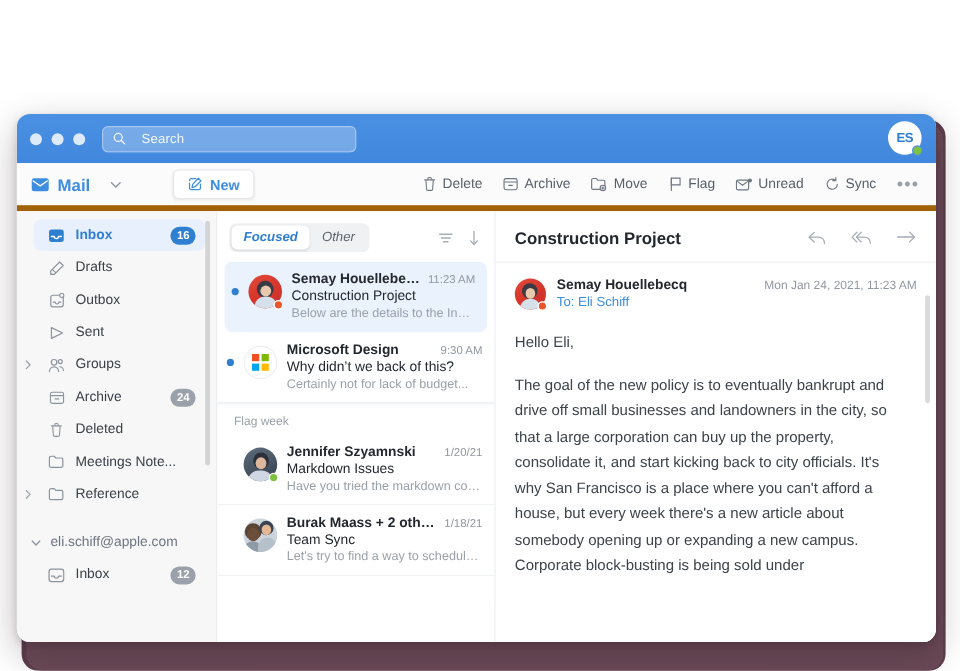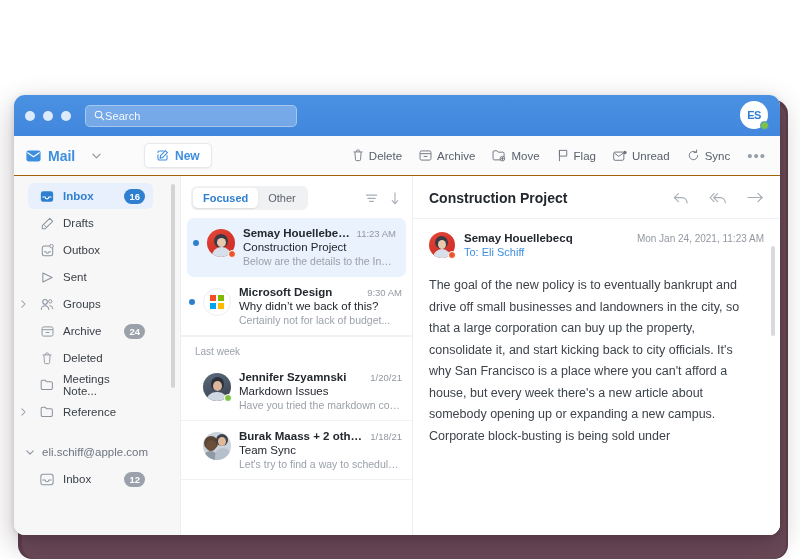--- a/index.html
+++ b/index.html
@@ -34,37 +34,37 @@
   .titlebar {
     height: 41px; background: linear-gradient(180deg,#4a90e2 0%, #4187dd 100%);
     display: flex; align-items: center; padding: 0 11px; position: relative;
   }
   .traffic { display: flex; gap: 8px; margin-right: 14px; }
   .traffic i { width: 10px; height: 10px; border-radius: 50%; background: rgba(255,255,255,.82); display:block;}
   .searchbox {
     width: 212px; height: 22px; border-radius: 5px;
     background: rgba(255,255,255,.26);
     border: 1px solid rgba(255,255,255,.35);
-    display: flex; align-items: center; padding: 0 8px; gap: 0;
+    display: flex; align-items: center; padding: 0 8px; gap: 13px;
   }
   .searchbox .ph { font-size: 11px; color: rgba(255,255,255,.93); letter-spacing:.1px;}
   .avatar-top {
     position: absolute; right: 12px; top: 6px;
     width: 28px; height: 28px; border-radius: 50%;
     background: #fff; display:flex; align-items:center; justify-content:center;
     font-size: 11px; font-weight: bold; color:#2f7fd1; letter-spacing:-.5px;
   }
   .avatar-top .dot {
     position:absolute; right:-1px; bottom:-1px; width:9px;height:9px;border-radius:50%;
     background:#7dc243; border:1.5px solid #4a90e2;
   }
 
   
   .toolbar {
-    height: 40px; background: #fbfbfb; border-bottom: 1px solid #a16207;
+    height: 40px; background: #fbfbfb; border-bottom: 5px solid #a16207;
     display:flex; align-items:center; padding: 16px 12px; position: relative;
   }
   .mail-label { display:flex; align-items:center; gap:7px; width:110px;}
   .mail-label .txt { color:#3e8ee0; font-size:14px; font-weight:bold;}
   .chev { color:#8d95a0; font-size:10px; margin-left:10px;}
   .newbtn {
     display:flex; align-items:center; gap:6px;
     background:#fff; border:1px solid #e6e8eb; border-radius:5px;
     height:25px; padding:0 11px; margin-left: 8px;
     box-shadow:0 1px 2px rgba(0,0,0,.06);
@@ -78,21 +78,21 @@
   .body { display:flex; height: 359px; }
 
   
   .sidebar { width: 166px; background:#f7f7f7; position:relative; padding-top:6px; overflow:hidden;}
   .acct {
     display:flex; align-items:center; gap:8px; padding:7px 8px 7px 12px;
     color:#6d7480; font-size:11.5px;
   }
   .acct .ac { font-size:9px; color:#8d95a0; width:8px;}
   .folder {
-    display:flex; align-items:center; height:26px; margin:1px 27px 1px 18px;
+    display:flex; align-items:center; height:26px; margin:1px 9px 1px 18px;
     border-radius:6px; padding:12px 8px; gap:9px; position:relative;
   }
   .folder.sel { background:#e8f0fd; margin-left:14px; padding-left:12px;}
   .folder .fi { width:14px; display:flex; justify-content:center; color:#8b939e;}
   .folder .fl { font-size:11.5px; color:#3a4048; flex:1;}
   .folder.sel .fi { color:#2f7fd1;}
   .folder.sel .fl { color:#2f7fd1; font-weight:bold;}
   .badge {
     min-width:20px; height:15px; border-radius:8px; background:#9aa1ab; color:#fff;
     font-size:9.5px; font-weight:bold; display:flex; align-items:center; justify-content:center;
@@ -101,21 +101,21 @@
   .badge.blue { background:#2f7fd1;}
   .disc { position:absolute; left:-11px; color:#98a0aa; font-size:9px;}
   .sb-scroll {
     position:absolute; right:5px; top:8px; width:4px; height:204px;
     border-radius:2px; background:#d2d4d6;
   }
 
   
   .list { width: 232px; background:#fff; border-left:1px solid #eceef0; position:relative;}
   .listhead { display:flex; align-items:center; padding:10px 12px 8px 10px;}
-  .segs { display:flex; background:#f0f1f3; border-radius:6px; padding:2px;}
+  .segs { display:flex; background:#f0f1f3; border-radius:6px; padding:2px;font-style:italic;}
   .seg { font-size:11px; padding:4px 10px; border-radius:5px; color:#5b626c;}
   .seg.on { background:#fff; color:#2f7fd1; font-weight:bold; box-shadow:0 1px 2px rgba(0,0,0,.09);}
   .lhicons { margin-left:auto; display:flex; gap:12px; align-items:center; color:#a7adb5;}
   .msg { display:flex; padding:9px 10px 9px 8px; gap:8px; position:relative; border-bottom:1px solid #f1f2f4;}
   .msg.sel { background:#eaf2fd; border-bottom-color:transparent; margin:0 6px; border-radius:7px; padding-left:6px;}
   .unread-dot { width:6px; height:6px; border-radius:50%; background:#2f7fd1; margin-top:13px; flex:none;}
   .spacer-dot { width:6px; flex:none;}
   .mav { width:28px; height:28px; border-radius:50%; flex:none; margin-top:2px; position:relative; overflow:visible;}
   .mav .inner { width:100%; height:100%; border-radius:50%; overflow:hidden; display:block;}
   .mav .sdot { position:absolute; right:-1px; bottom:-1px; width:8px; height:8px; border-radius:50%; border:1.5px solid #fff;}
@@ -457,21 +457,21 @@
           <span class="mtext">
             <span class="mrow1" style="display:flex">
               <span class="mfrom">Microsoft Design</span>
               <span class="mtime">9:30 AM</span>
             </span>
             <span class="msubj" style="display:block">Why didn’t we back of this?</span>
             <span class="mprev" style="display:block">Certainly not for lack of budget...</span>
           </span>
         </div>
 
-        <div class="grouphdr">Last week</div>
+        <div class="grouphdr">Flag week</div>
 
         <div class="msg">
           <span class="spacer-dot"></span>
           <span class="mav">
             <span class="inner" style="background:linear-gradient(160deg,#5d6b7d 0%,#36404d 100%);position:relative;display:block;">
               <span style="position:absolute;left:8px;top:4px;width:13px;height:14px;border-radius:50%;background:#2b2f38;"></span>
               <span style="position:absolute;left:10px;top:8px;width:9px;height:10px;border-radius:50%;background:#ddb79b;"></span>
               <span style="position:absolute;left:3px;top:19px;width:22px;height:12px;border-radius:10px 10px 0 0;background:#cfd8e2;"></span>
             </span>
             <span class="sdot" style="background:#7dc243"></span>
@@ -545,20 +545,21 @@
             <span class="sdot"></span>
           </span>
           <div>
             <div class="sname">Semay Houellebecq</div>
             <div class="sto">To: Eli Schiff</div>
           </div>
           <div class="sdate">Mon Jan 24, 2021, 11:23 AM</div>
         </div>
 
         <div class="bodytext">
+          <p>Hello Eli,</p>
           <p>The goal of the new policy is to eventually bankrupt and drive off small businesses and landowners in the city, so that a large corporation can buy up the property, consolidate it, and start kicking back to city officials. It's why San Francisco is a place where you can't afford a house, but every week there's a new article about somebody opening up or expanding a new campus. Corporate block-busting is being sold under</p>
         </div>
 
         <div class="rd-scroll"></div>
         <div class="fadeout"></div>
       </div>
 
     </div>
   </div>
 </div>

